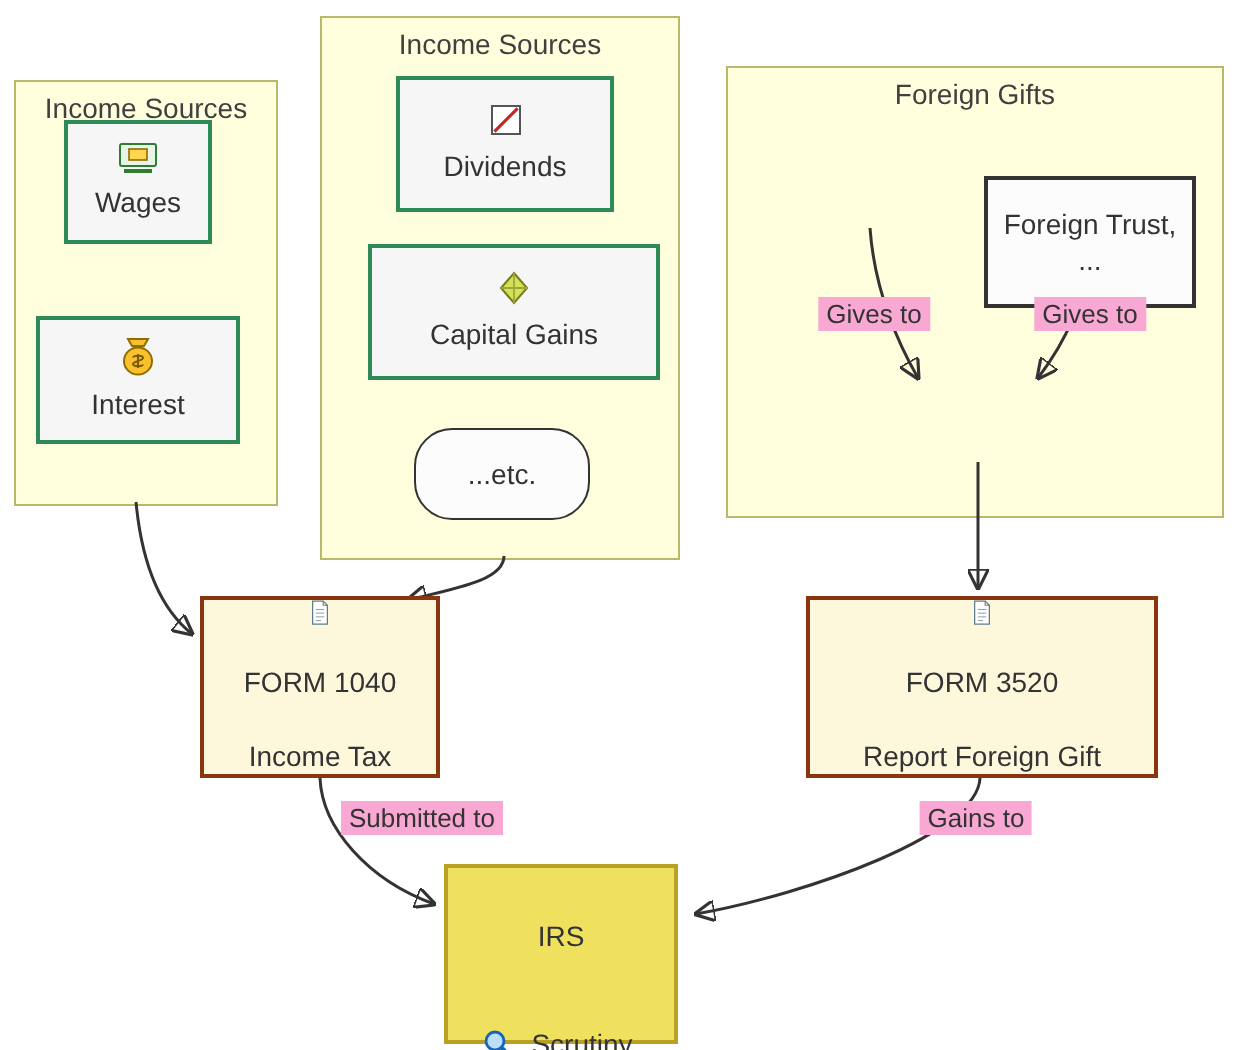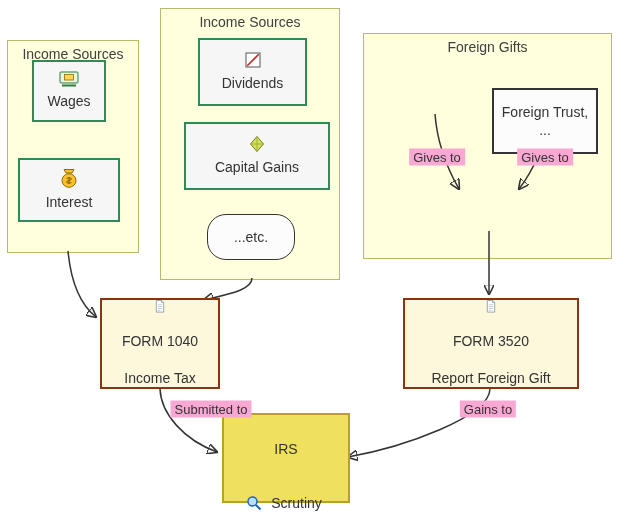--- a/index.html
+++ b/index.html
@@ -128,21 +128,21 @@
       <path d="M13,1 L13,5 L17,5" fill="none" stroke="#607d8b"></path>
       <line x1="6" y1="9" x2="14" y2="9" stroke="#90a4ae"></line>
       <line x1="6" y1="12.5" x2="14" y2="12.5" stroke="#90a4ae"></line>
       <line x1="6" y1="16" x2="14" y2="16" stroke="#90a4ae"></line>
       <line x1="6" y1="19.5" x2="11" y2="19.5" stroke="#90a4ae"></line>
     </svg>
     <span class="lbl">FORM 3520</span>
     <span class="lbl">Report Foreign Gift</span>
   </div>
 
-  <div class="node irs" style="left:222px;top:413px;width:128px;height:90px;gap:36px;">
+  <div class="node irs" style="left:222px;top:432px;width:117px;height:90px;gap:36px;">
     <svg class="icon" width="20" height="18" viewBox="0 0 20 18">
       <rect x="1" y="2" width="18" height="14" fill="#e3f2fd" stroke="#1565c0"></rect>
       <line x1="1" y1="7" x2="19" y2="7" stroke="#1565c0"></line>
       <line x1="1" y1="11.5" x2="19" y2="11.5" stroke="#1565c0"></line>
       <line x1="7" y1="2" x2="7" y2="16" stroke="#1565c0"></line>
       <line x1="13" y1="2" x2="13" y2="16" stroke="#1565c0"></line>
     </svg>
     <span class="lbl">IRS</span>
     <span class="row">
       <svg class="icon" width="16" height="16" viewBox="0 0 16 16">

